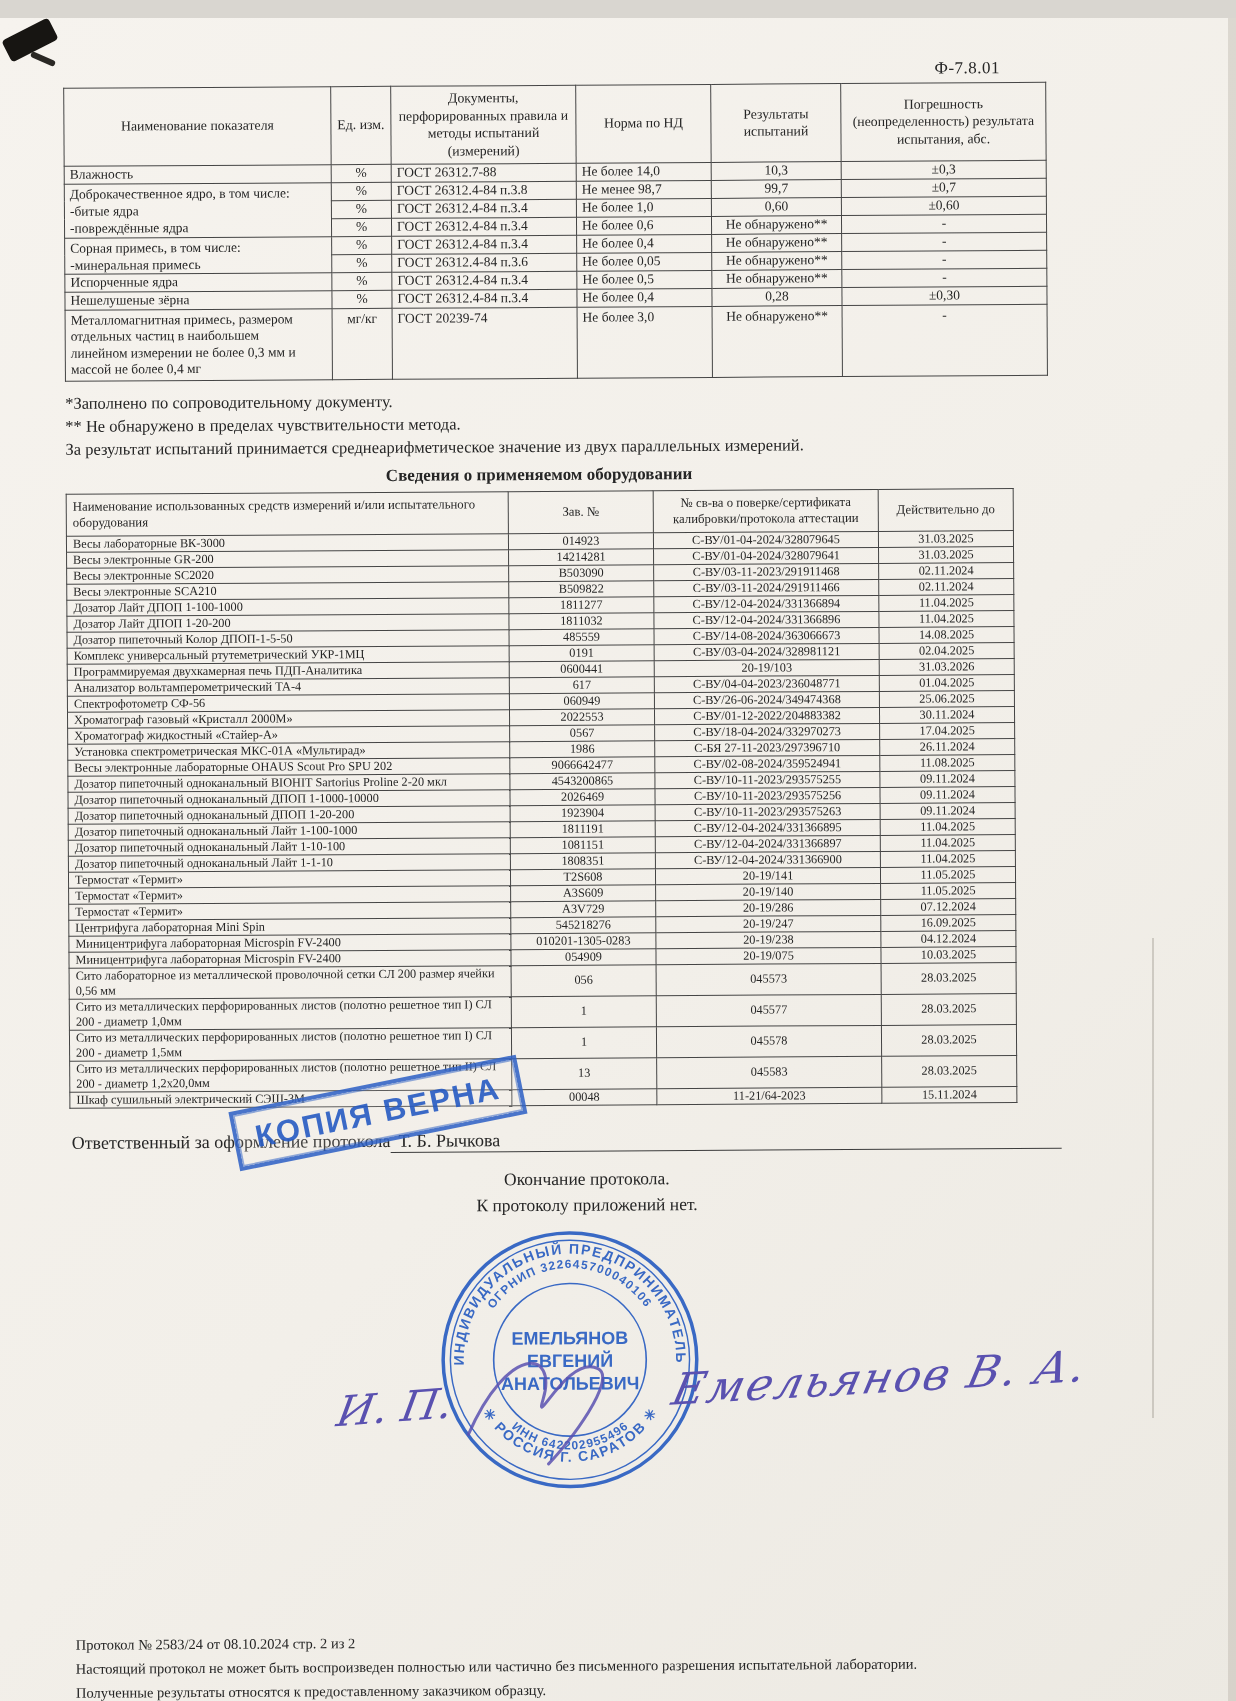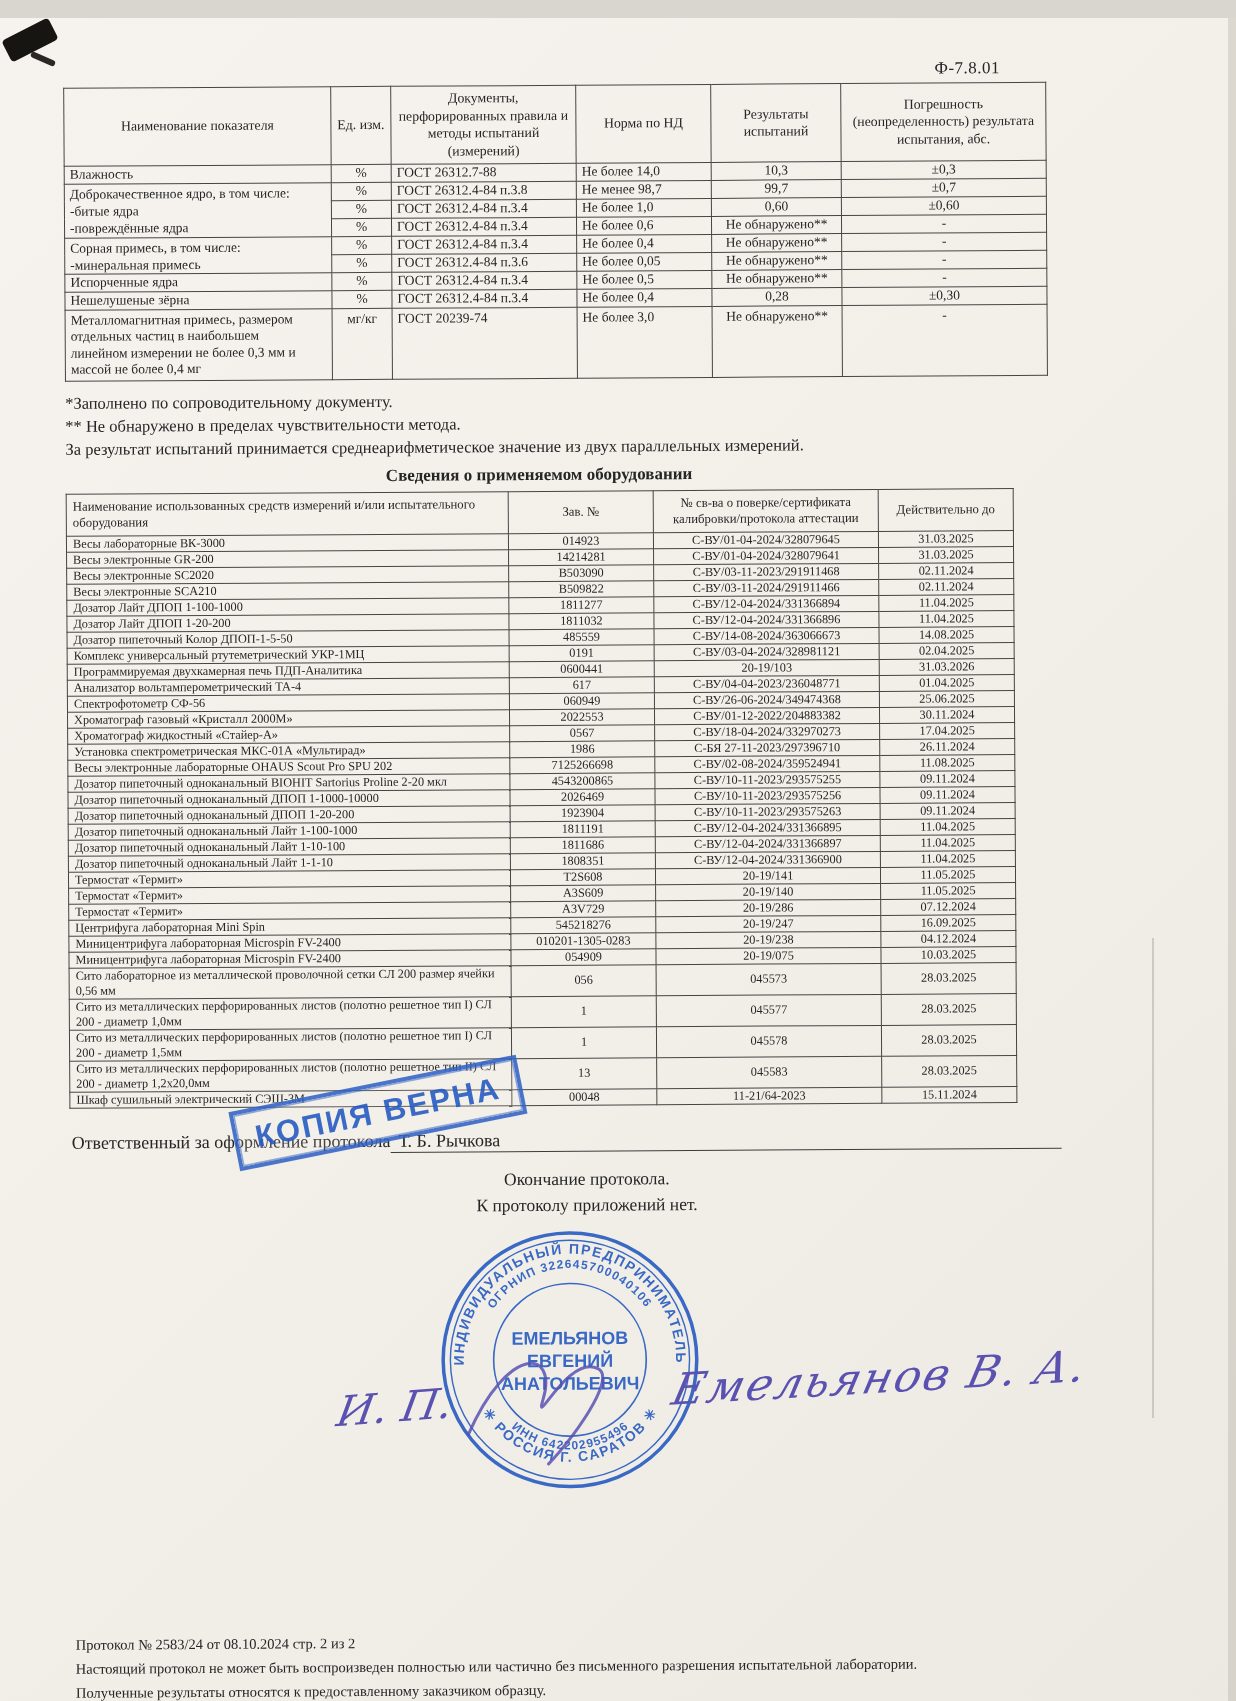--- a/index.html
+++ b/index.html
@@ -292,21 +292,21 @@
           <td class="eq-valid">17.04.2025</td>
         </tr>
           <tr>
           <td class="eq-name">Установка спектрометрическая МКС-01А «Мультирад»</td>
           <td class="eq-serial">1986</td>
           <td class="eq-cert">С-БЯ 27-11-2023/297396710</td>
           <td class="eq-valid">26.11.2024</td>
         </tr>
           <tr>
           <td class="eq-name">Весы электронные лабораторные OHAUS Scout Pro SPU 202</td>
-          <td class="eq-serial">7125266698</td>
+          <td class="eq-serial">9066642477</td>
           <td class="eq-cert">С-ВУ/02-08-2024/359524941</td>
           <td class="eq-valid">11.08.2025</td>
         </tr>
           <tr>
           <td class="eq-name">Дозатор пипеточный одноканальный BIOHIT Sartorius Proline 2-20 мкл</td>
           <td class="eq-serial">4543200865</td>
           <td class="eq-cert">С-ВУ/10-11-2023/293575255</td>
           <td class="eq-valid">09.11.2024</td>
         </tr>
           <tr>
@@ -322,21 +322,21 @@
           <td class="eq-valid">09.11.2024</td>
         </tr>
           <tr>
           <td class="eq-name">Дозатор пипеточный одноканальный Лайт 1-100-1000</td>
           <td class="eq-serial">1811191</td>
           <td class="eq-cert">С-ВУ/12-04-2024/331366895</td>
           <td class="eq-valid">11.04.2025</td>
         </tr>
           <tr>
           <td class="eq-name">Дозатор пипеточный одноканальный Лайт 1-10-100</td>
-          <td class="eq-serial">1811686</td>
+          <td class="eq-serial">1081151</td>
           <td class="eq-cert">С-ВУ/12-04-2024/331366897</td>
           <td class="eq-valid">11.04.2025</td>
         </tr>
           <tr>
           <td class="eq-name">Дозатор пипеточный одноканальный Лайт 1-1-10</td>
           <td class="eq-serial">1808351</td>
           <td class="eq-cert">С-ВУ/12-04-2024/331366900</td>
           <td class="eq-valid">11.04.2025</td>
         </tr>
           <tr>

